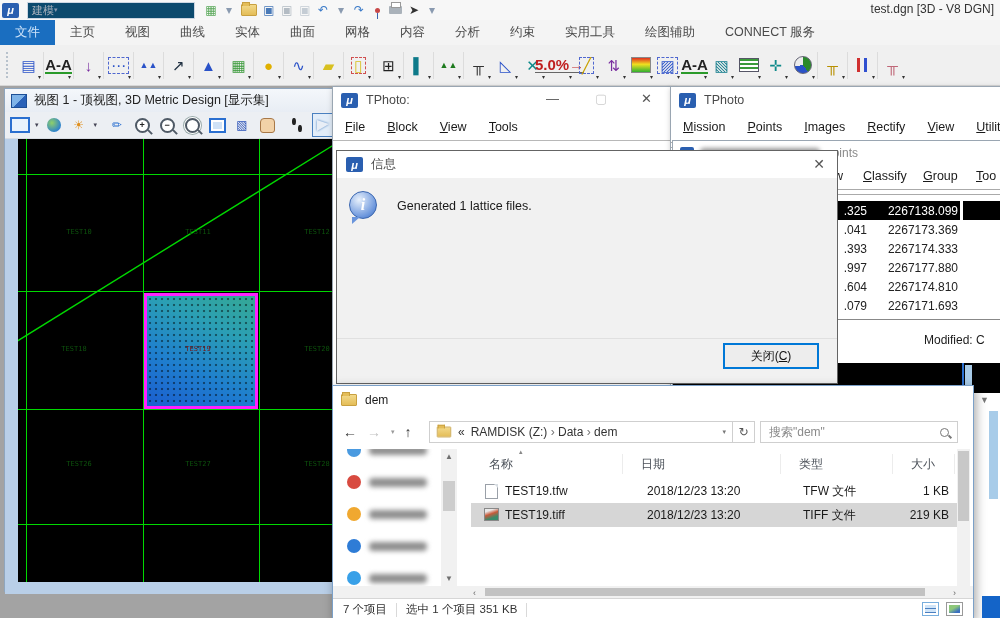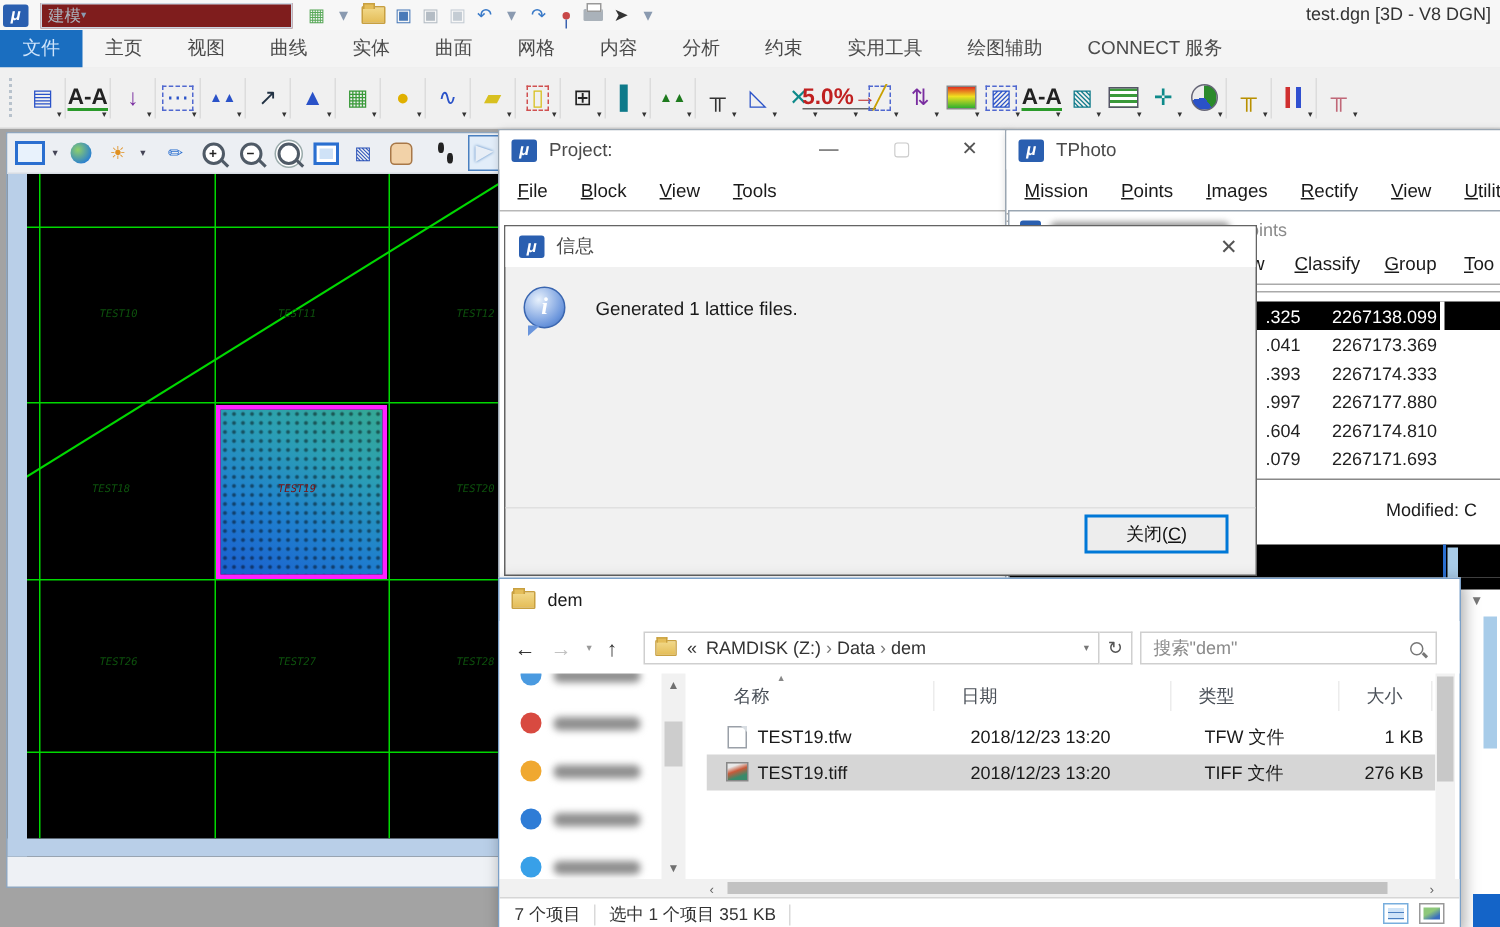--- a/index.html
+++ b/index.html
@@ -2,21 +2,21 @@
 <html><head>
 <meta charset="utf-8">
 <style>
   html,body{margin:0;padding:0;}
   body{font-family:"Liberation Sans","DejaVu Sans",sans-serif;}
   #stage{position:relative;width:1000px;height:618px;background:#a3a3a3;overflow:hidden;font-size:12px;color:#222;}
   .abs{position:absolute;}
   
   #titlebar{left:0;top:0;width:1000px;height:20px;background:#f7f7f7;display:flex;align-items:center;}
   .mslogo{width:17px;height:15px;background:#2a5fb0;color:#fff;font-style:italic;font-weight:bold;font-size:11px;display:flex;align-items:center;justify-content:center;border-radius:2px;margin-left:2px;}
-  #wf-combo{margin-left:8px;width:158px;height:15px;border:1px solid #ccd6e2;background:#7f1d1d;color:#aab2bc;font-size:11px;display:flex;align-items:center;padding:0 4px;justify-content:flex-start;}
+  #wf-combo{margin-left:8px;width:158px;height:15px;border:1px solid #ccd6e2;background:#0c4a6e;color:#aab2bc;font-size:11px;display:flex;align-items:center;padding:0 4px;justify-content:flex-start;}
   #quick-icons{display:flex;align-items:center;margin-left:10px;gap:6px;}
   #quick-icons .qi{display:flex;align-items:center;justify-content:center;min-width:12px;height:16px;font-size:12px;}
   .qi.small{font-size:7px;color:#8a9ab0;}
   .qfolder{width:14px;height:10px;background:linear-gradient(#f2d98a,#e4bd58);border:1px solid #c8a040;border-radius:1px;position:relative;}
   .qfolder::before{content:"";position:absolute;left:0;top:-3px;width:6px;height:3px;background:#e4bd58;border:1px solid #c8a040;border-bottom:none;}
   .qpin{width:5px;height:5px;background:#c84848;border-radius:50%;position:relative;}
   .qpin::after{content:"";position:absolute;left:2px;top:5px;width:1.5px;height:6px;background:#3a62b0;}
   .qprinter{width:13px;height:8px;background:#aab2ba;border-radius:1px;position:relative;}
   .qprinter::before{content:"";position:absolute;left:2px;top:-4px;width:8px;height:4px;background:#fff;border:1px solid #999;}
   #doc-title{position:absolute;right:6px;top:2px;font-size:12px;color:#333;}
@@ -56,21 +56,21 @@
   .globe{width:14px;height:14px;border-radius:50%;background:radial-gradient(circle at 35% 35%,#8fd06a,#2a7fd0 75%);}
   .mag{width:11px;height:11px;border:2px solid #4f5a66;border-radius:50%;font-size:9px;line-height:10px;text-align:center;color:#222;font-weight:bold;position:relative;background:#fff;}
   .mag::after{content:"";position:absolute;width:2px;height:6px;background:#4f5a66;transform:rotate(-45deg);right:-3px;bottom:-4px;}
   .magw{box-shadow:0 0 0 1px #fff,0 0 0 2px #9aa;}
   .fit{width:13px;height:11px;border:2px solid #2a6fd0;box-shadow:inset 0 0 0 2px #fff;background:#cfe2f7;}
   .hand{width:13px;height:13px;background:#f2d2a8;border:1px solid #a87848;border-radius:4px 4px 3px 3px;}
   .walk{position:relative;width:12px;height:14px;}
   .walk::before,.walk::after{content:"";position:absolute;width:4px;height:7px;background:#222;border-radius:50% / 60%;}
   .walk::before{left:1px;top:0;}.walk::after{right:1px;bottom:0;}
   .fly{width:0;height:0;border-left:12px solid #e8eef6;border-top:4px solid transparent;border-bottom:7px solid transparent;filter:drop-shadow(0 0 1px #4a80c0);}
-  #vw-body{position:relative;height:455px;background:#000;border-left:13px solid #b9cfe8;border-bottom:12px solid #b9cfe8;box-sizing:border-box;overflow:hidden;font-style:italic;}
+  #vw-body{position:relative;height:455px;background:#000;border-left:13px solid #b9cfe8;border-bottom:12px solid #b9cfe8;box-sizing:border-box;overflow:hidden;}
   #vw-canvas{position:absolute;left:0;top:0;width:318px;height:443px;overflow:hidden;}
   .gv{position:absolute;top:0;width:1px;height:100%;background:#00d800;}
   .gh{position:absolute;left:0;height:1px;width:100%;background:#00d800;}
   .cell-label{position:absolute;transform:translate(-50%,-50%);font-size:7px;letter-spacing:0;color:#0d520d;font-family:"DejaVu Sans Mono",monospace;white-space:nowrap;}
   #raster{position:absolute;left:126px;top:154px;width:108px;height:110px;border:3px solid #ff22ff;
      background:
        radial-gradient(rgba(0,0,0,.45) 1px,transparent 1.6px),
        linear-gradient(205deg,#35a893 0%,#2b9fb4 30%,#1f7fce 65%,#1b5ecf 100%);
      background-size:6px 6px,100% 100%;}
   
@@ -346,20 +346,24 @@
         <span class="caret">▾</span>
       </div>
       <span class="tsep"></span>
       <div class="tbtn">
         <span class="g" style="color: rgb(192, 104, 120);">╥</span>
         <span class="caret">▾</span>
       </div>
     </div>
 
   <div class="abs" id="view-window">
+    <div id="vw-title">
+      <span class="vcube"></span>
+      <span>视图 1 - 顶视图, 3D Metric Design [显示集]</span>
+    </div>
     <div id="vw-toolbar">
         <div class="vbtn">
           <span class="monitor"></span>
         </div>
         <span class="vcaret">▾</span>
         <div class="vbtn">
           <span class="globe"></span>
         </div>
         <div class="vbtn" style="color: rgb(224, 144, 32);">☀</div>
         <span class="vcaret">▾</span>
@@ -413,21 +417,21 @@
             <div class="cell-label" style="left: 180px; top: 325px;">TEST27</div>
             <div class="cell-label" style="left: 299px; top: 325px;">TEST28</div>
           </div>
       </div>
     </div>
   </div>
 
   <div class="win" id="project-window">
     <div class="wtitle">
       <span class="mslogo">μ</span>
-      <span>Project:</span>
+      <span>TPhoto:</span>
       <span class="wctl" style="left:213px;">—</span>
       <span class="wctl" style="left:262px;color:#ccc;">▢</span>
       <span class="wctl" style="left:308px;">✕</span>
     </div>
     <div class="wmenus menurow" id="project-menus">
         <span><u>F</u>ile</span>
         <span><u>B</u>lock</span>
         <span><u>V</u>iew</span>
         <span><u>T</u>ools</span>
       </div>
@@ -585,21 +589,21 @@
             <div class="fc" style="width: 112px; padding-left: 22px;">TFW 文件</div>
             <div class="fc" style="width: 56px; justify-content: flex-end;">1 KB</div>
           </div>
           <div class="frow sel">
             <div class="fc" style="width: 152px;">
               <span class="ficon-img"></span>
               <span>TEST19.tiff</span>
             </div>
             <div class="fc" style="width: 158px; padding-left: 24px;">2018/12/23 13:20</div>
             <div class="fc" style="width: 112px; padding-left: 22px;">TIFF 文件</div>
-            <div class="fc" style="width: 56px; justify-content: flex-end;">276 KB</div>
+            <div class="fc" style="width: 56px; justify-content: flex-end;">219 KB</div>
           </div>
         </div>
     </div>
     <div id="files-vscroll">
       <div class="thumb"></div>
     </div>
     <div id="dem-hscroll">
       <span style="position:absolute;left:140px;top:2px;">‹</span>
       <div class="track">
           <div class="thumb"></div>

